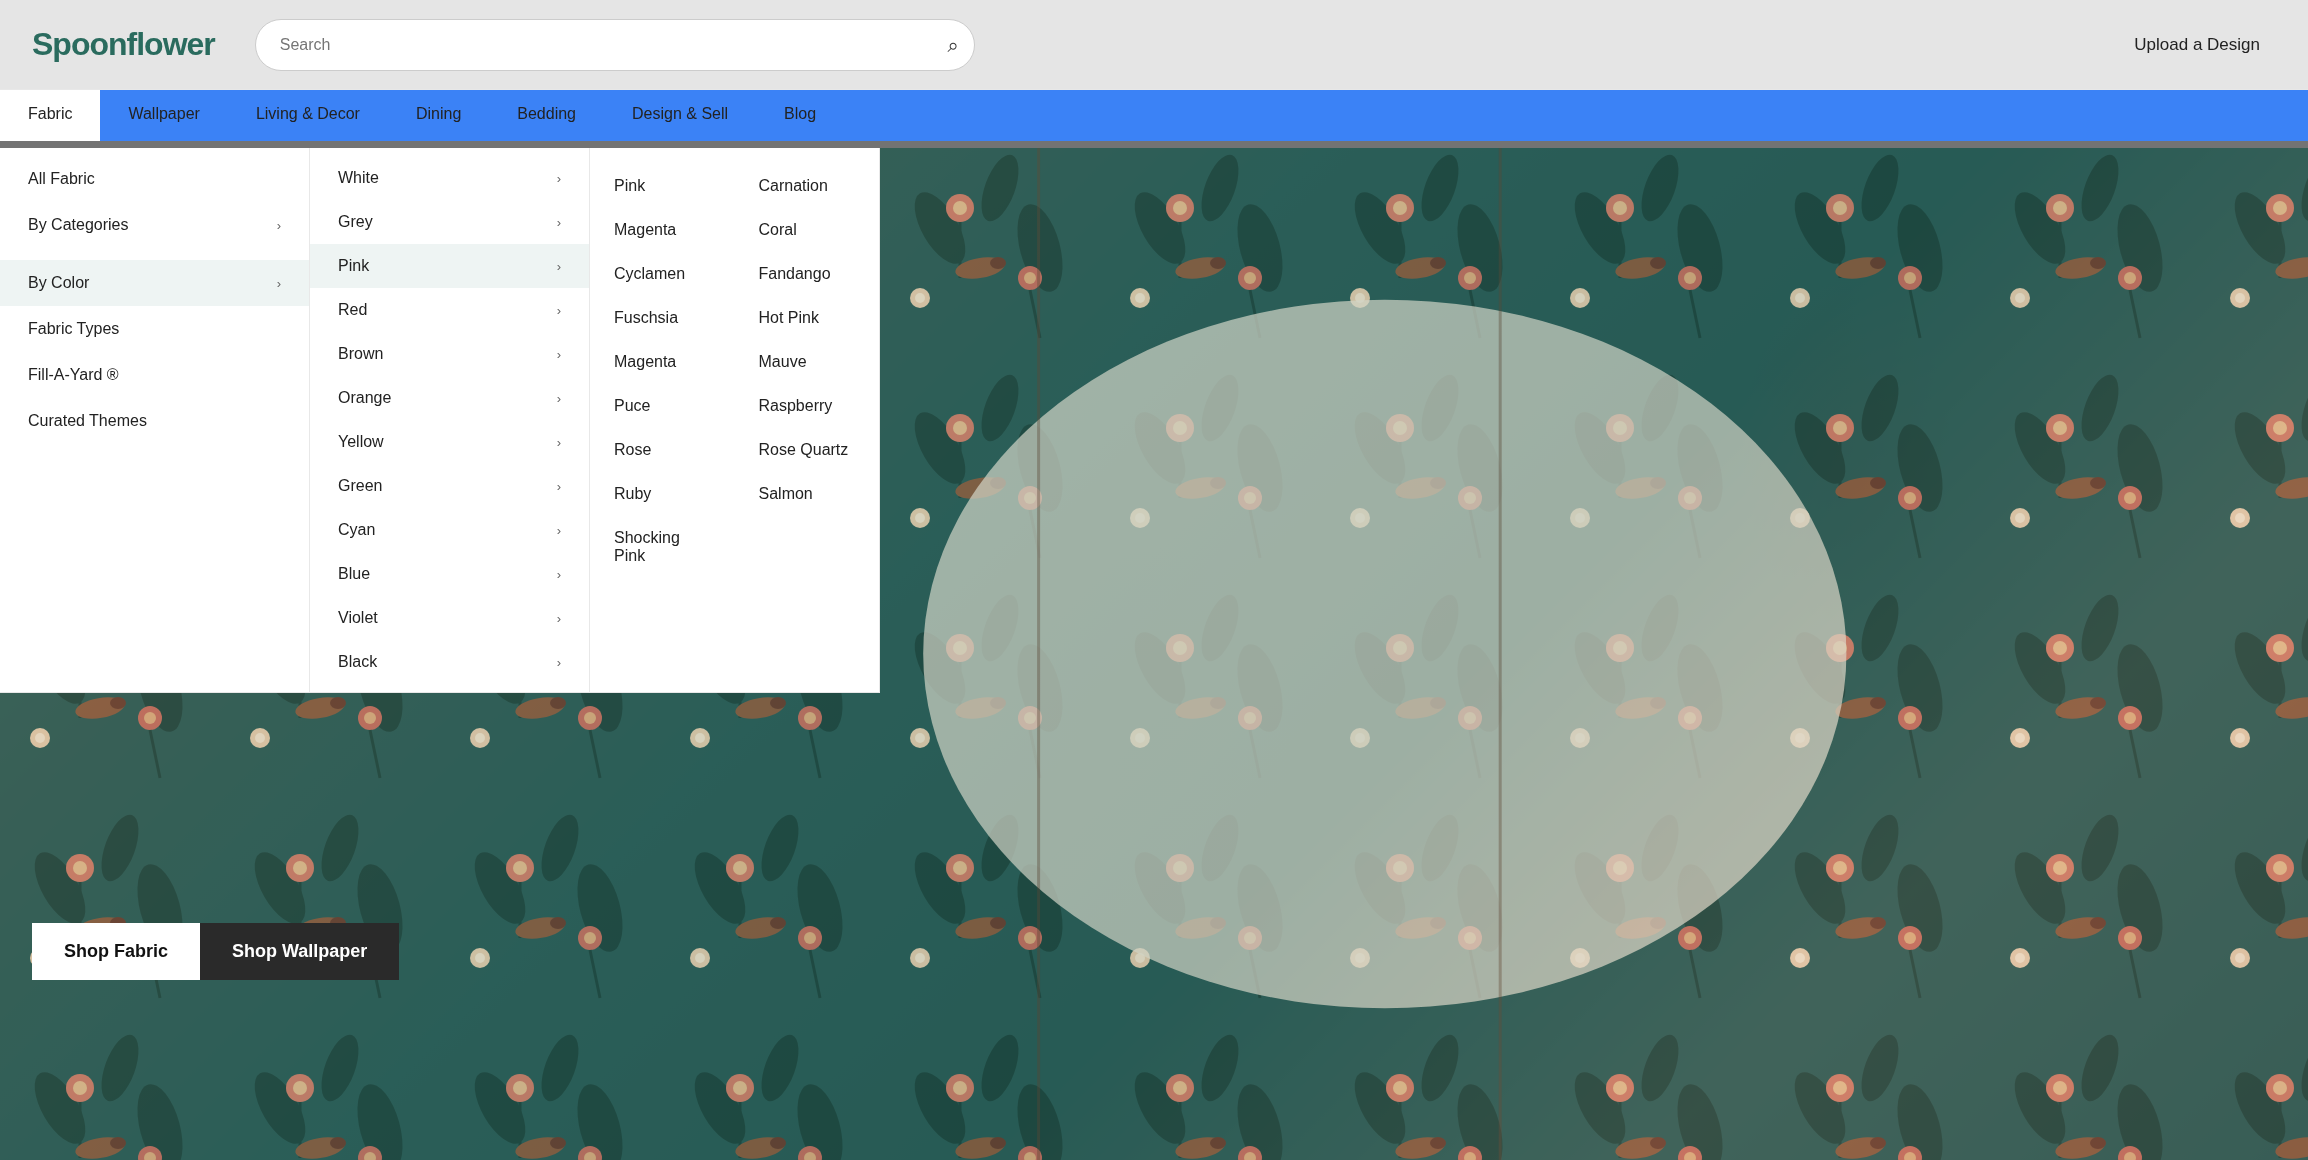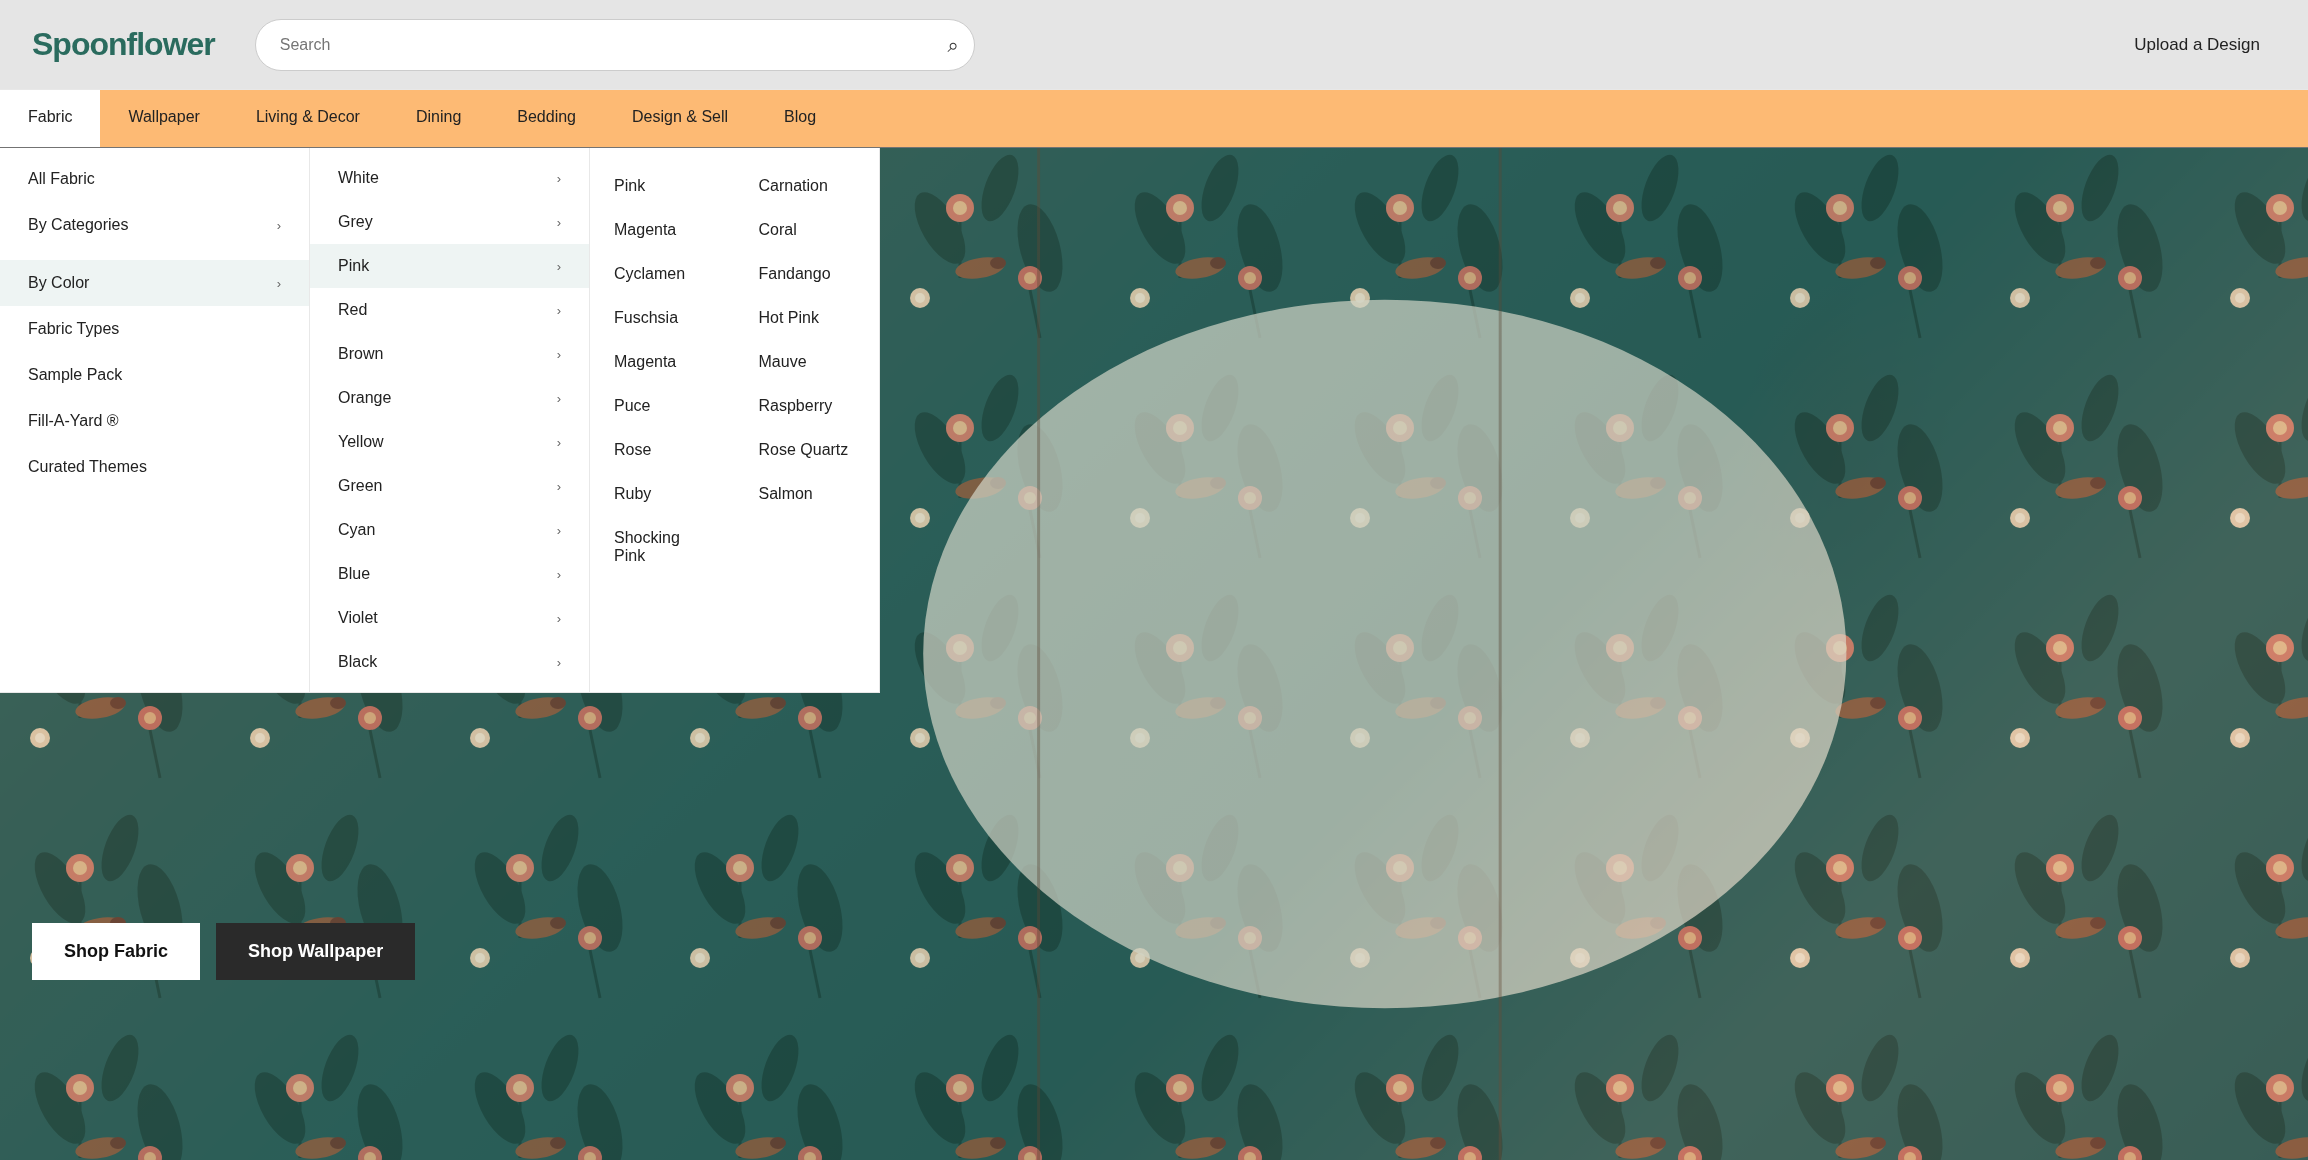--- a/index.html
+++ b/index.html
@@ -59,22 +59,22 @@
       cursor: pointer;
       white-space: nowrap;
       padding: 8px 16px;
     }
 
     
     .navbar {
       display: flex;
       align-items: flex-start;
       height: 58px;
-      background: #fdba74;
-      border-bottom: 1px solid #737373;
+      background: #3b82f6;
+      border-bottom: 7px solid #737373;
       padding: 0 0;
       position: relative;
       z-index: 99;
     }
     .nav-item {
       height: 100%;
       display: flex;
       align-items: center;
       padding: 0 28px;
       font-size: 16px;
@@ -191,21 +191,20 @@
         radial-gradient(ellipse 150px 250px at 80% 30%, rgba(100,50,40,0.4) 0%, transparent 70%);
     }
 
     
     .shop-buttons {
       position: absolute;
       bottom: 180px;
       left: 32px;
       z-index: 50;
       display: flex;
-      gap: 16px;
     }
     .shop-btn {
       background: #fff;
       color: #111;
       border: none;
       padding: 18px 32px;
       font-size: 18px;
       font-weight: 700;
       cursor: pointer;
       white-space: nowrap;
@@ -295,23 +294,20 @@
     <div class="col1-item">
       <span>By Categories</span>
       <span class="chevron">›</span>
     </div>
     <div class="col1-item highlighted">
       <span>By Color</span>
       <span class="chevron">›</span>
     </div>
     <div class="col1-item">
       <span>Fabric Types</span>
-    </div>
-    <div class="col1-item">
-      <span>Sample Pack</span>
     </div>
     <div class="col1-item">
       <span>Fill-A-Yard ®</span>
     </div>
     <div class="col1-item">
       <span>Curated Themes</span>
     </div>
   </div>
 
   <div class="col2">

